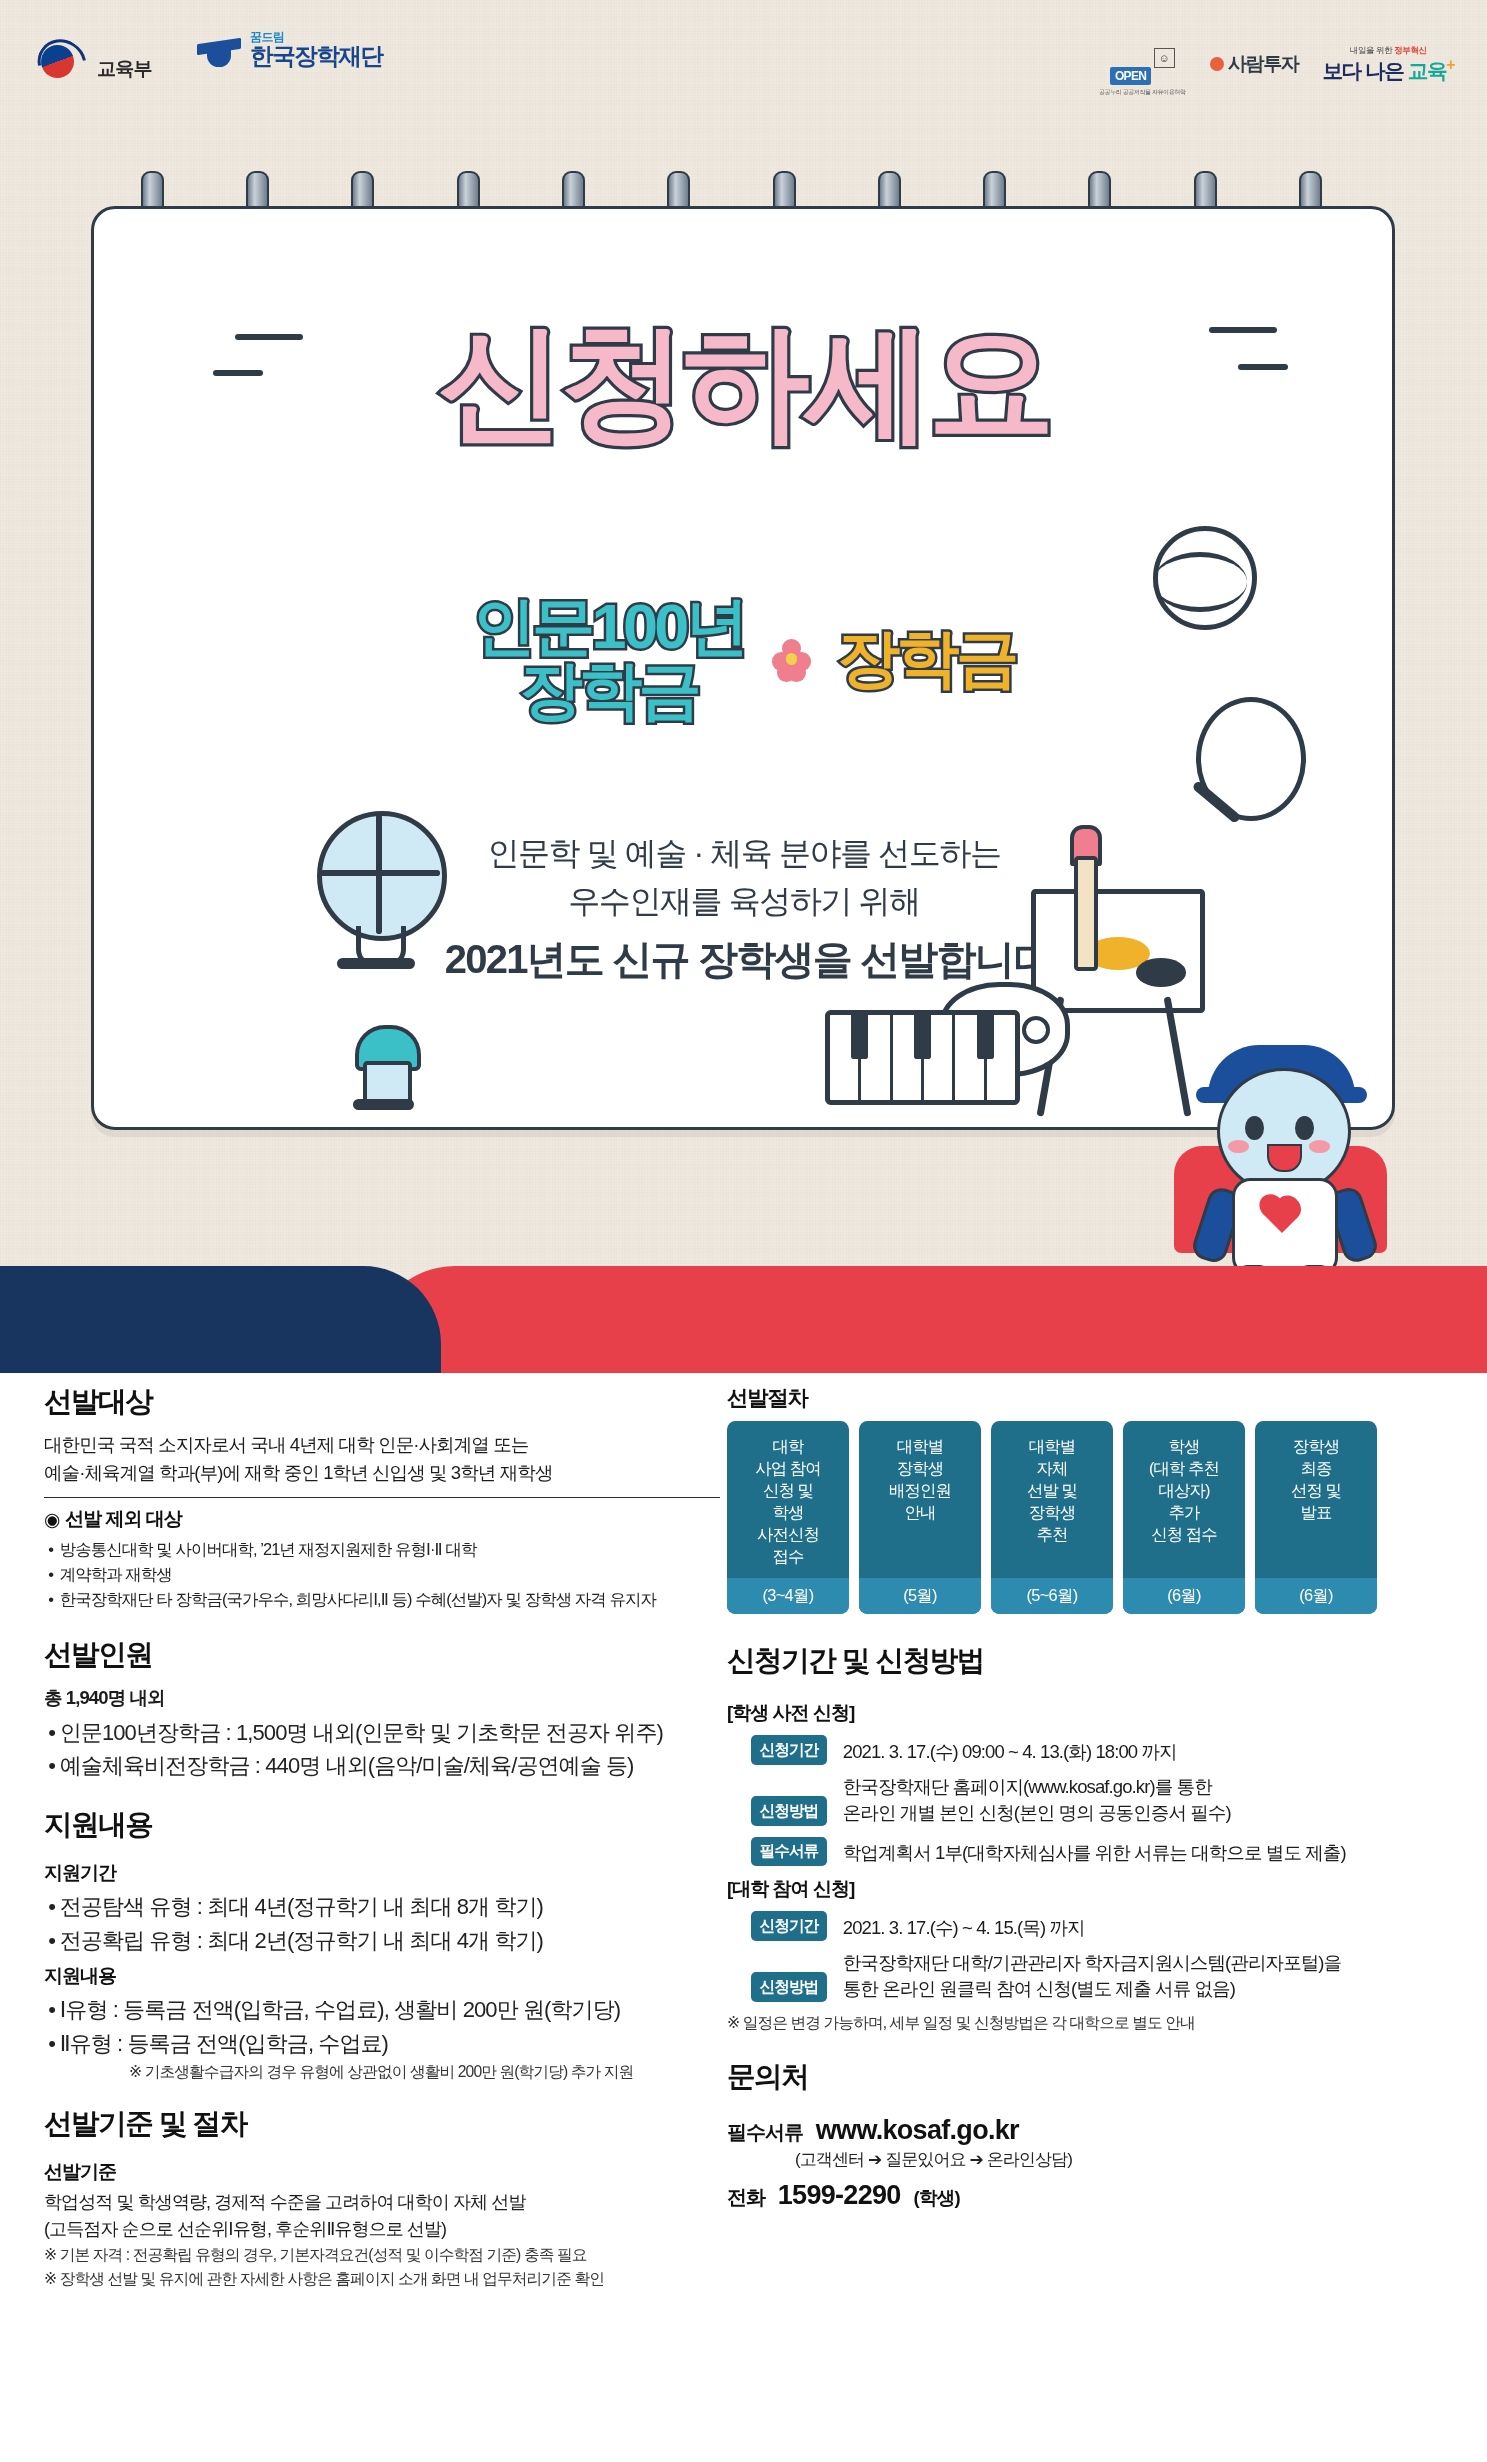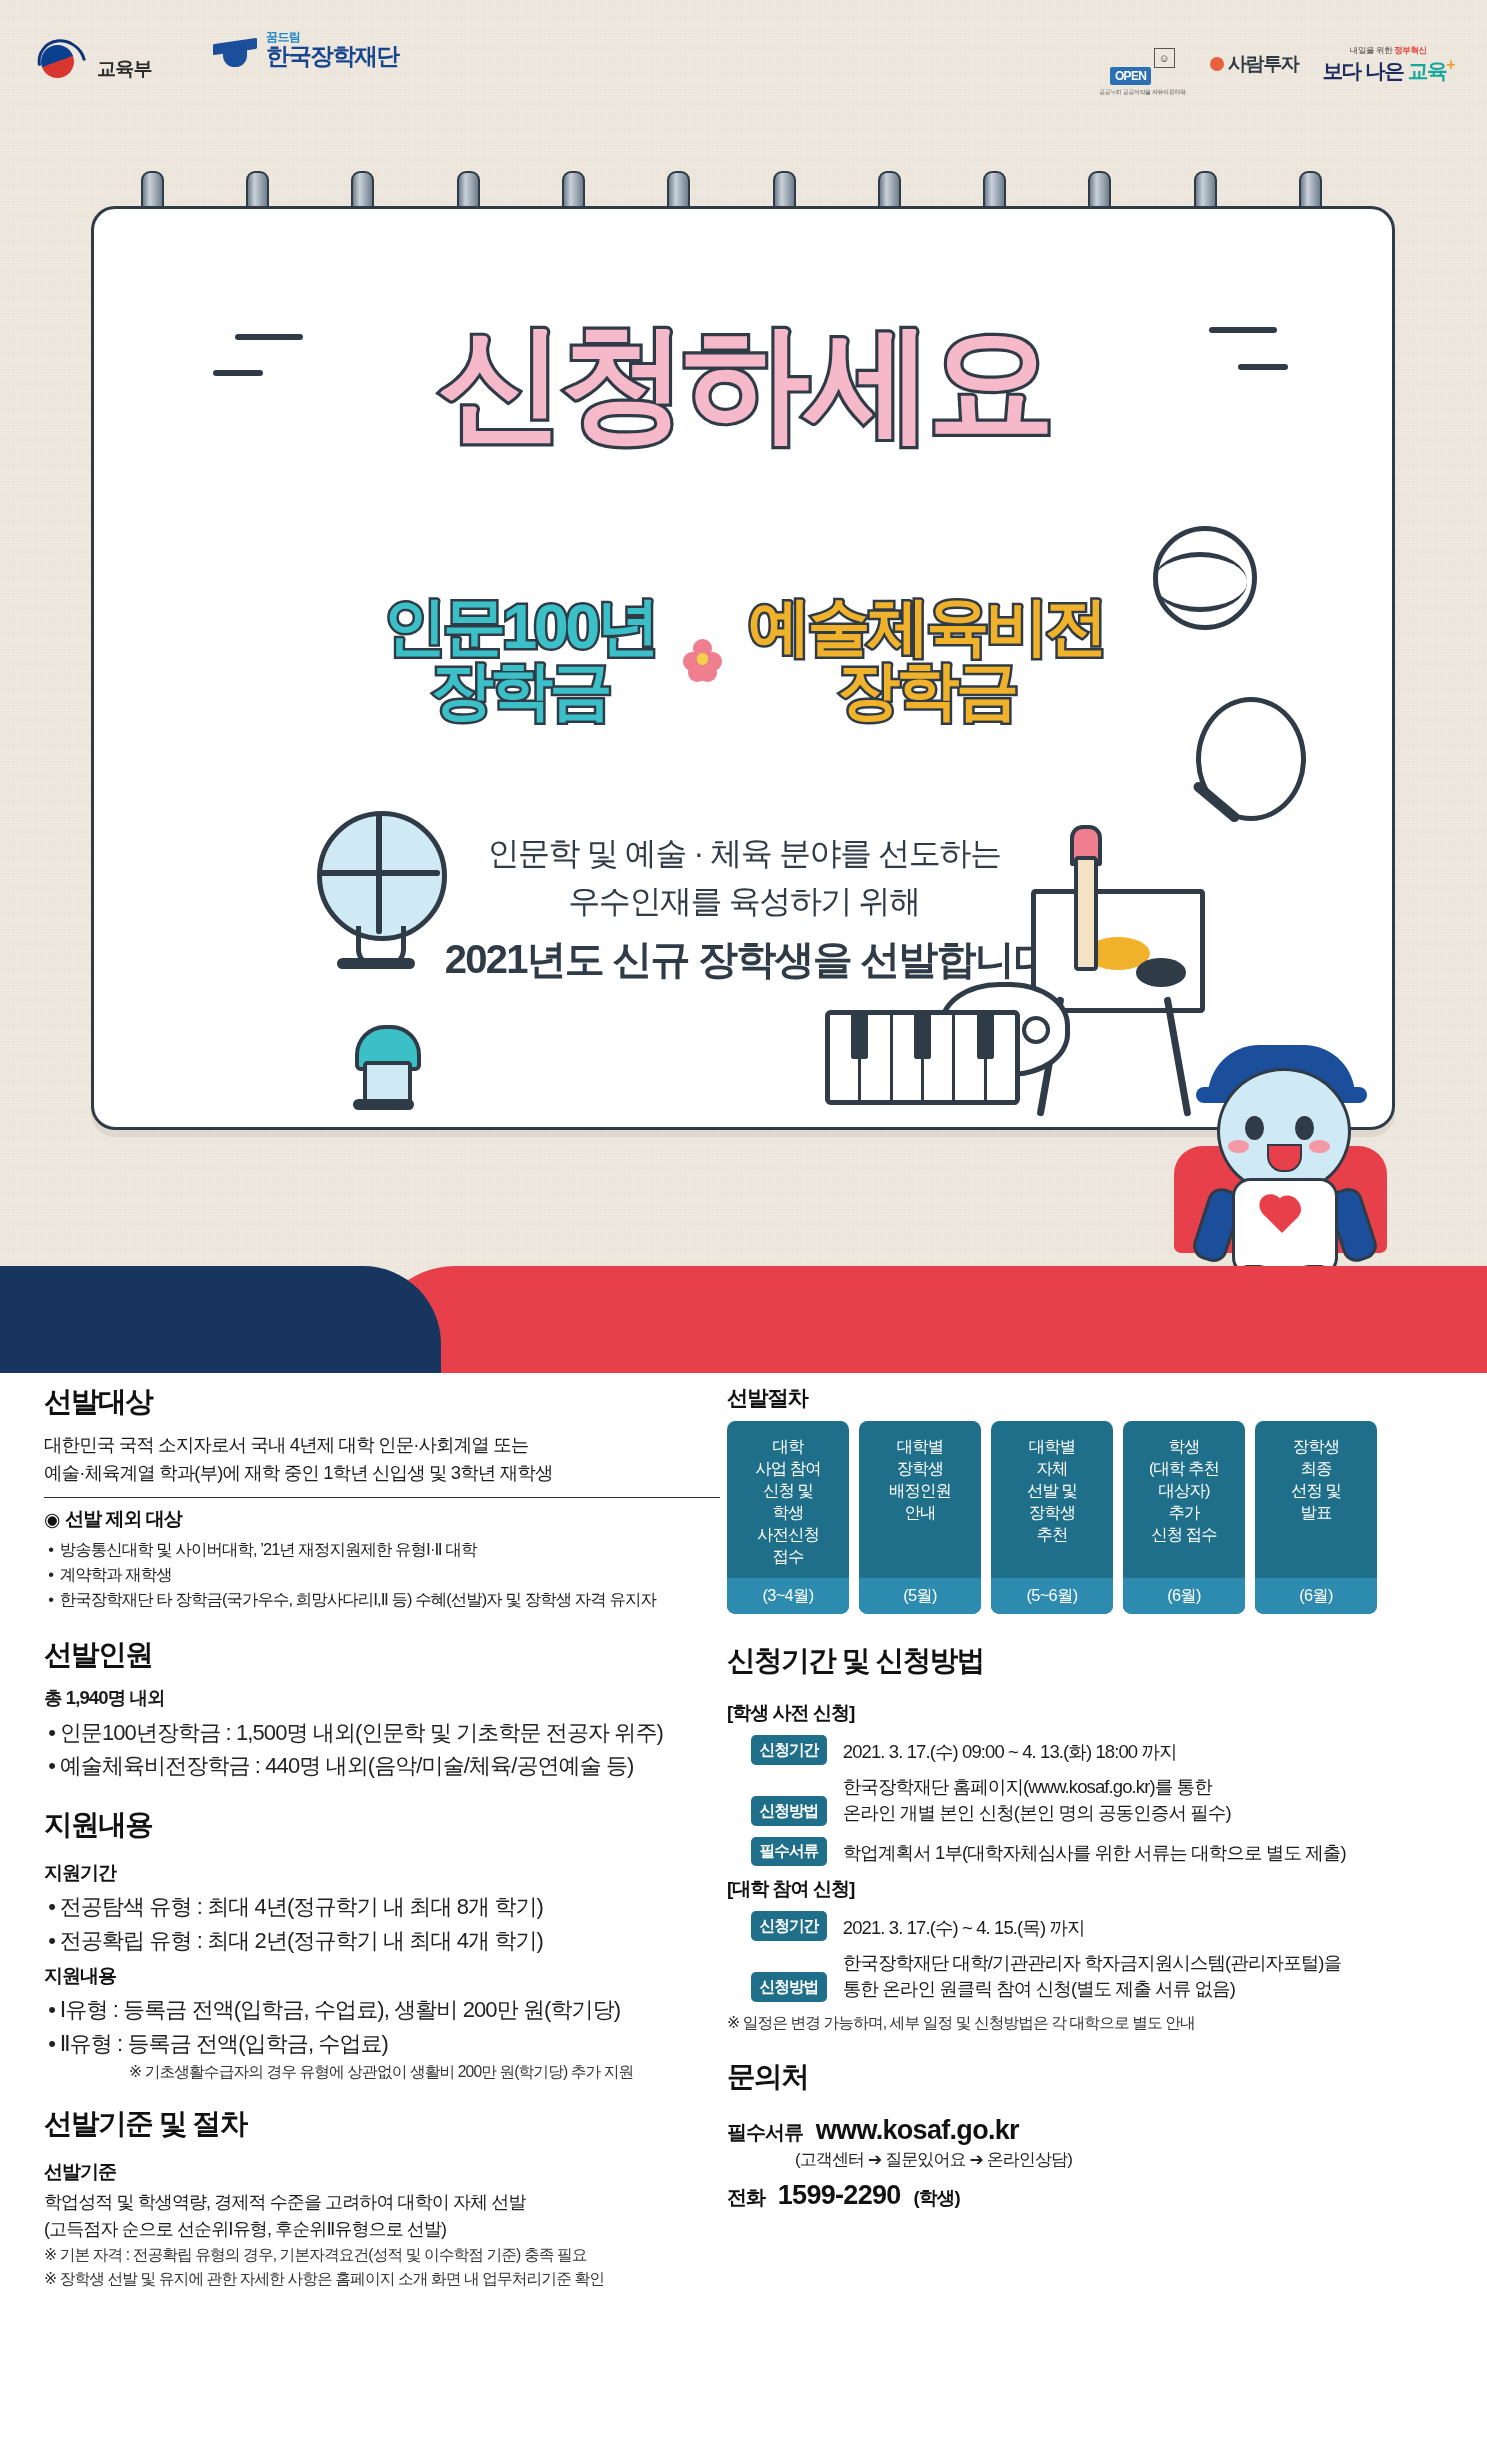--- a/index.html
+++ b/index.html
@@ -26,21 +26,21 @@
   .gov-mark .taegeuk{
     position:absolute;left:4.3px;top:5.7px;width:33px;height:33px;border-radius:50%;
     background:linear-gradient(160deg,#0b3f8f 0 50%, #d8362f 50% 100%);
   }
   .gov-mark .swoosh{
     position:absolute;left:0;top:1.4px;width:44px;height:40px;border-radius:50%;
     border:3.6px solid #11337a;border-right-color:transparent;border-bottom-color:transparent;
     transform:rotate(35deg);
   }
   .gov-text{font-size:19px;font-weight:700;color:#2b2b2b;letter-spacing:-0.7px;}
-  .kosaf-logo{position:absolute;left:213px;top:31px;display:flex;align-items:center;gap:7.1px;}
+  .kosaf-logo{position:absolute;left:197px;top:31px;display:flex;align-items:center;gap:7.1px;}
   .kosaf-cap{
     width:46px;height:37px;position:relative;
   }
   .kosaf-cap .board{position:absolute;left:0;top:10px;width:44px;height:11.4px;background:#1b4e9b;transform:skewY(-8deg);border-radius:1.4px;}
   .kosaf-cap .head{position:absolute;left:10px;top:18.5px;width:24px;height:17px;background:#1b4e9b;border-radius:0 0 11.4px 11.4px;}
   .kosaf-txt{line-height:1.05;}
   .kosaf-txt .sub{font-size:12px;color:#1b86c9;font-weight:700;letter-spacing:-0.7px;}
   .kosaf-txt .main{font-size:23.5px;color:#17468f;font-weight:800;letter-spacing:-1.4px;}
   .right-logos{position:absolute;right:34px;top:31px;display:flex;align-items:center;gap:24px;}
   .open-badge{display:flex;flex-direction:column;align-items:center;gap:2.8px;}
@@ -289,21 +289,20 @@
       </div>
       <div class="flower">
         <span></span>
           <span></span>
           <span></span>
           <span></span>
           <span></span>
           <span class="core"></span>
       </div>
       <div class="sub-b">
-        <div>예술체육비전</div>
         <div>장학금</div>
       </div>
     </div>
 
     <div class="desc">
       <div class="l1">인문학 및 예술 · 체육 분야를 선도하는</div>
       <div class="l2">우수인재를 육성하기 위해</div>
       <div class="l3">2021년도 신규 장학생을 선발합니다</div>
     </div>
 

